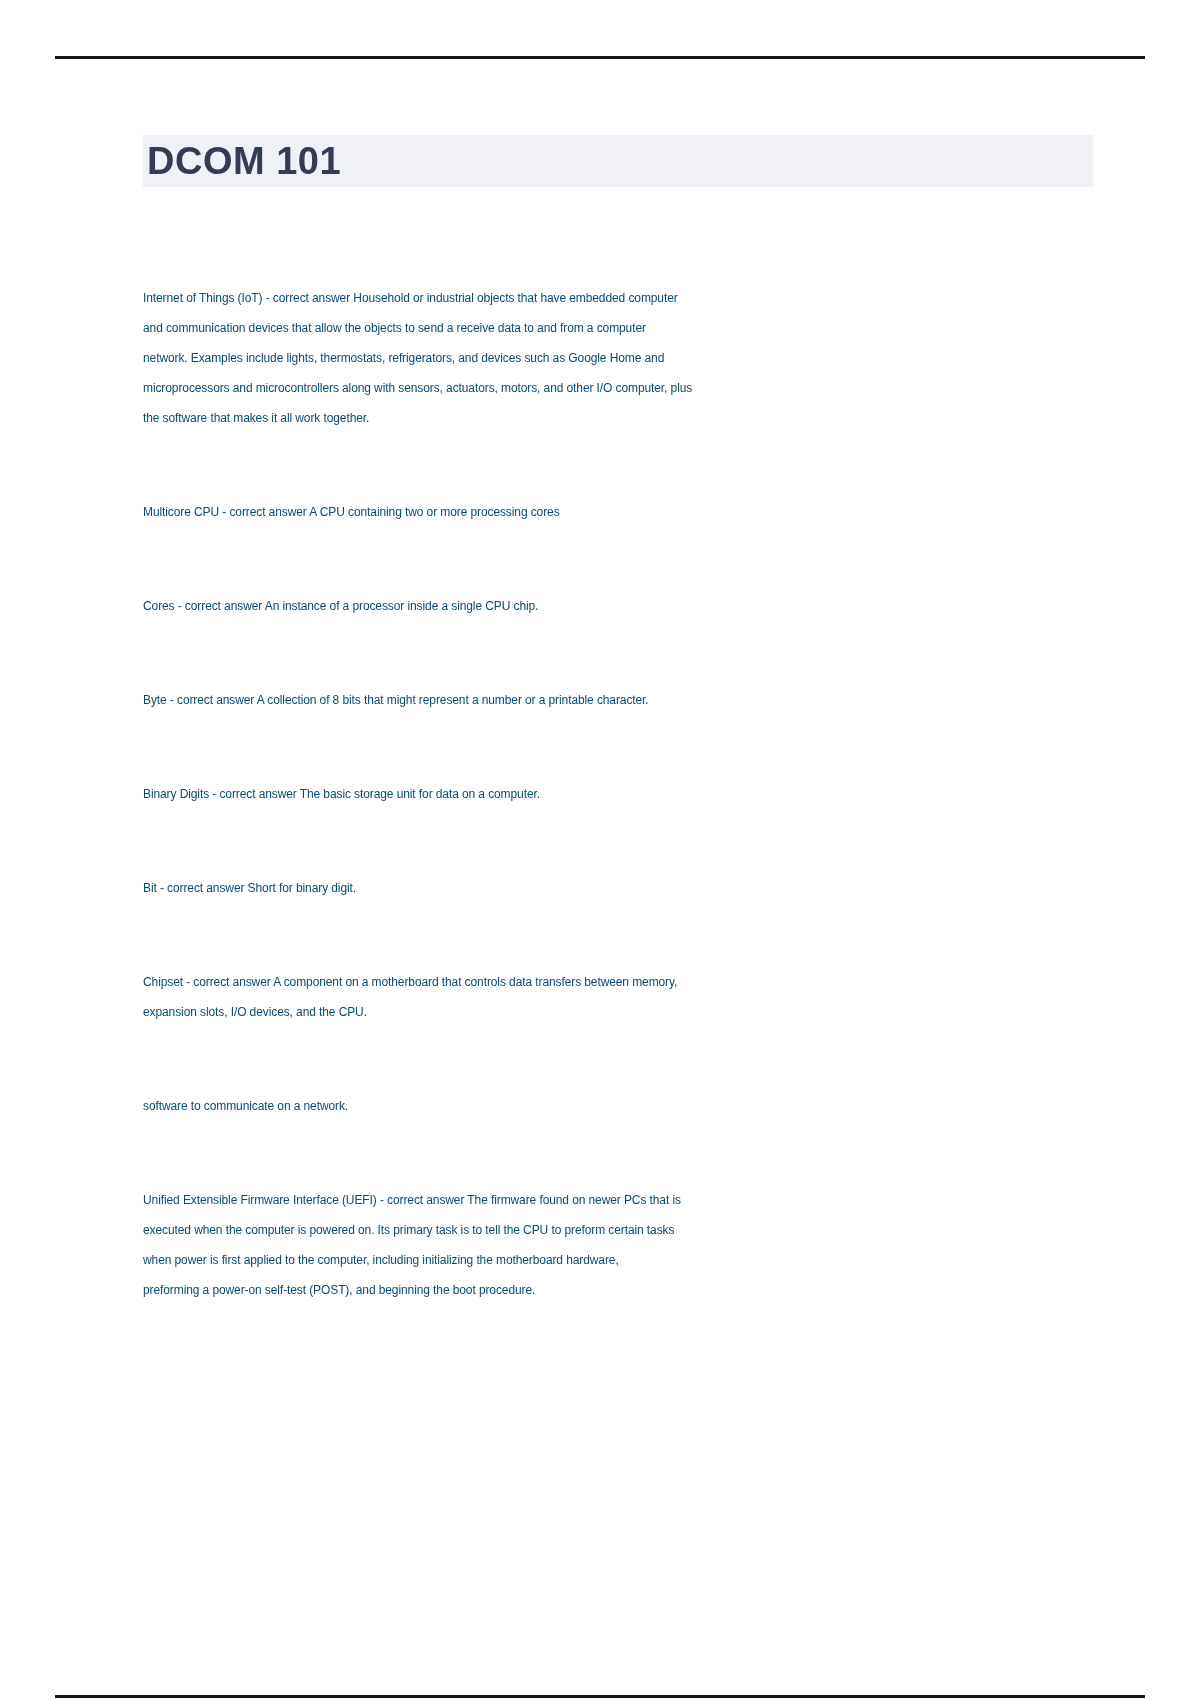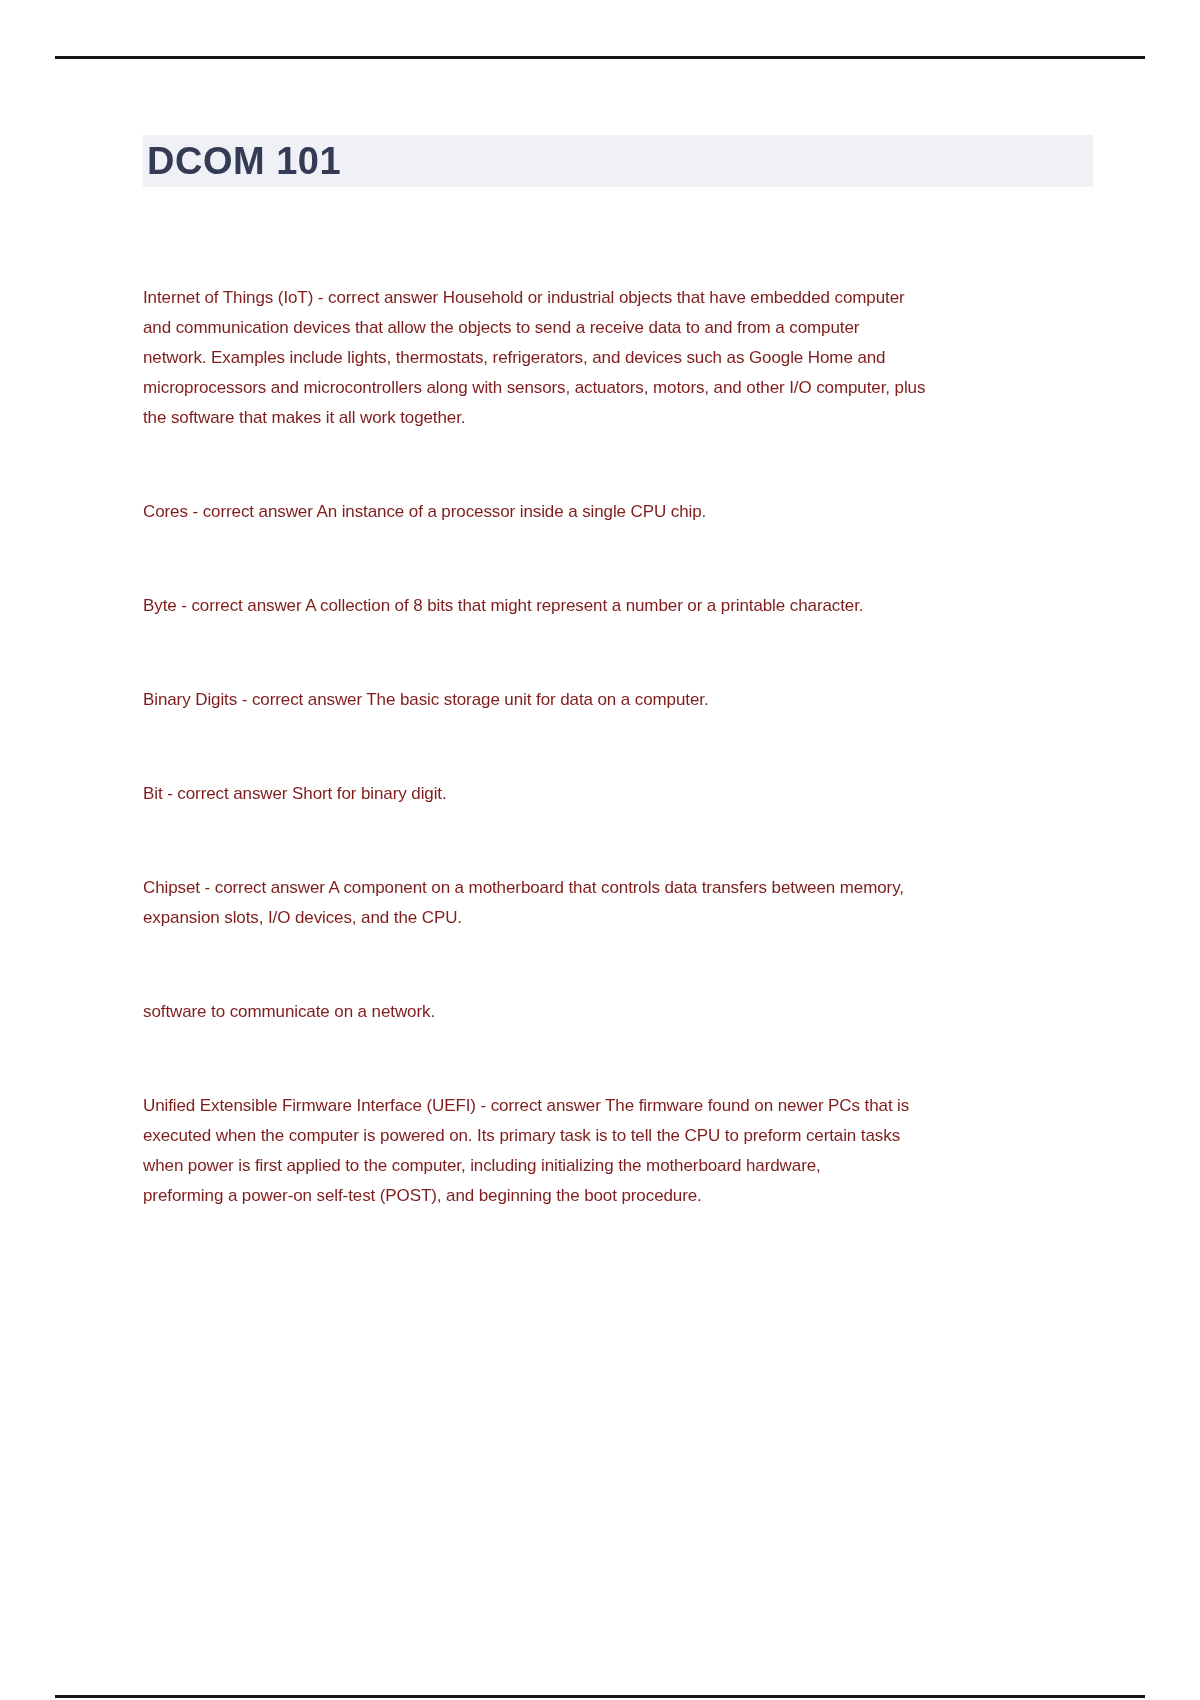--- a/index.html
+++ b/index.html
@@ -38,24 +38,24 @@
     color: #343c55;
   }
   .content {
     position: absolute;
     left: 143px;
     top: 283px;
     width: 910px;
   }
   .entry { margin: 0 0 64px 0; }
   .line {
-    font-size: 17px;
+    font-size: 12px;
     line-height: 30px;
     letter-spacing: -0.1px;
-    color: #7f1d1d;
+    color: #0c4a6e;
     white-space: nowrap;
   }
 </style>
 </head>
 <body>
 
 <div class="page">
 
   <div class="rule rule-top"></div>
 
@@ -66,20 +66,23 @@
   <div class="content">
 
     <div class="entry">
       <div class="line">Internet of Things (IoT) - correct answer Household or industrial objects that have embedded computer</div>
       <div class="line">and communication devices that allow the objects to send a receive data to and from a computer</div>
       <div class="line">network. Examples include lights, thermostats, refrigerators, and devices such as Google Home and</div>
       <div class="line">microprocessors and microcontrollers along with sensors, actuators, motors, and other I/O computer, plus</div>
       <div class="line">the software that makes it all work together.</div>
     </div>
 
+    <div class="entry">
+      <div class="line">Multicore CPU - correct answer A CPU containing two or more processing cores</div>
+    </div>
 
     <div class="entry">
       <div class="line">Cores - correct answer An instance of a processor inside a single CPU chip.</div>
     </div>
 
     <div class="entry">
       <div class="line">Byte - correct answer A collection of 8 bits that might represent a number or a printable character.</div>
     </div>
 
     <div class="entry">

